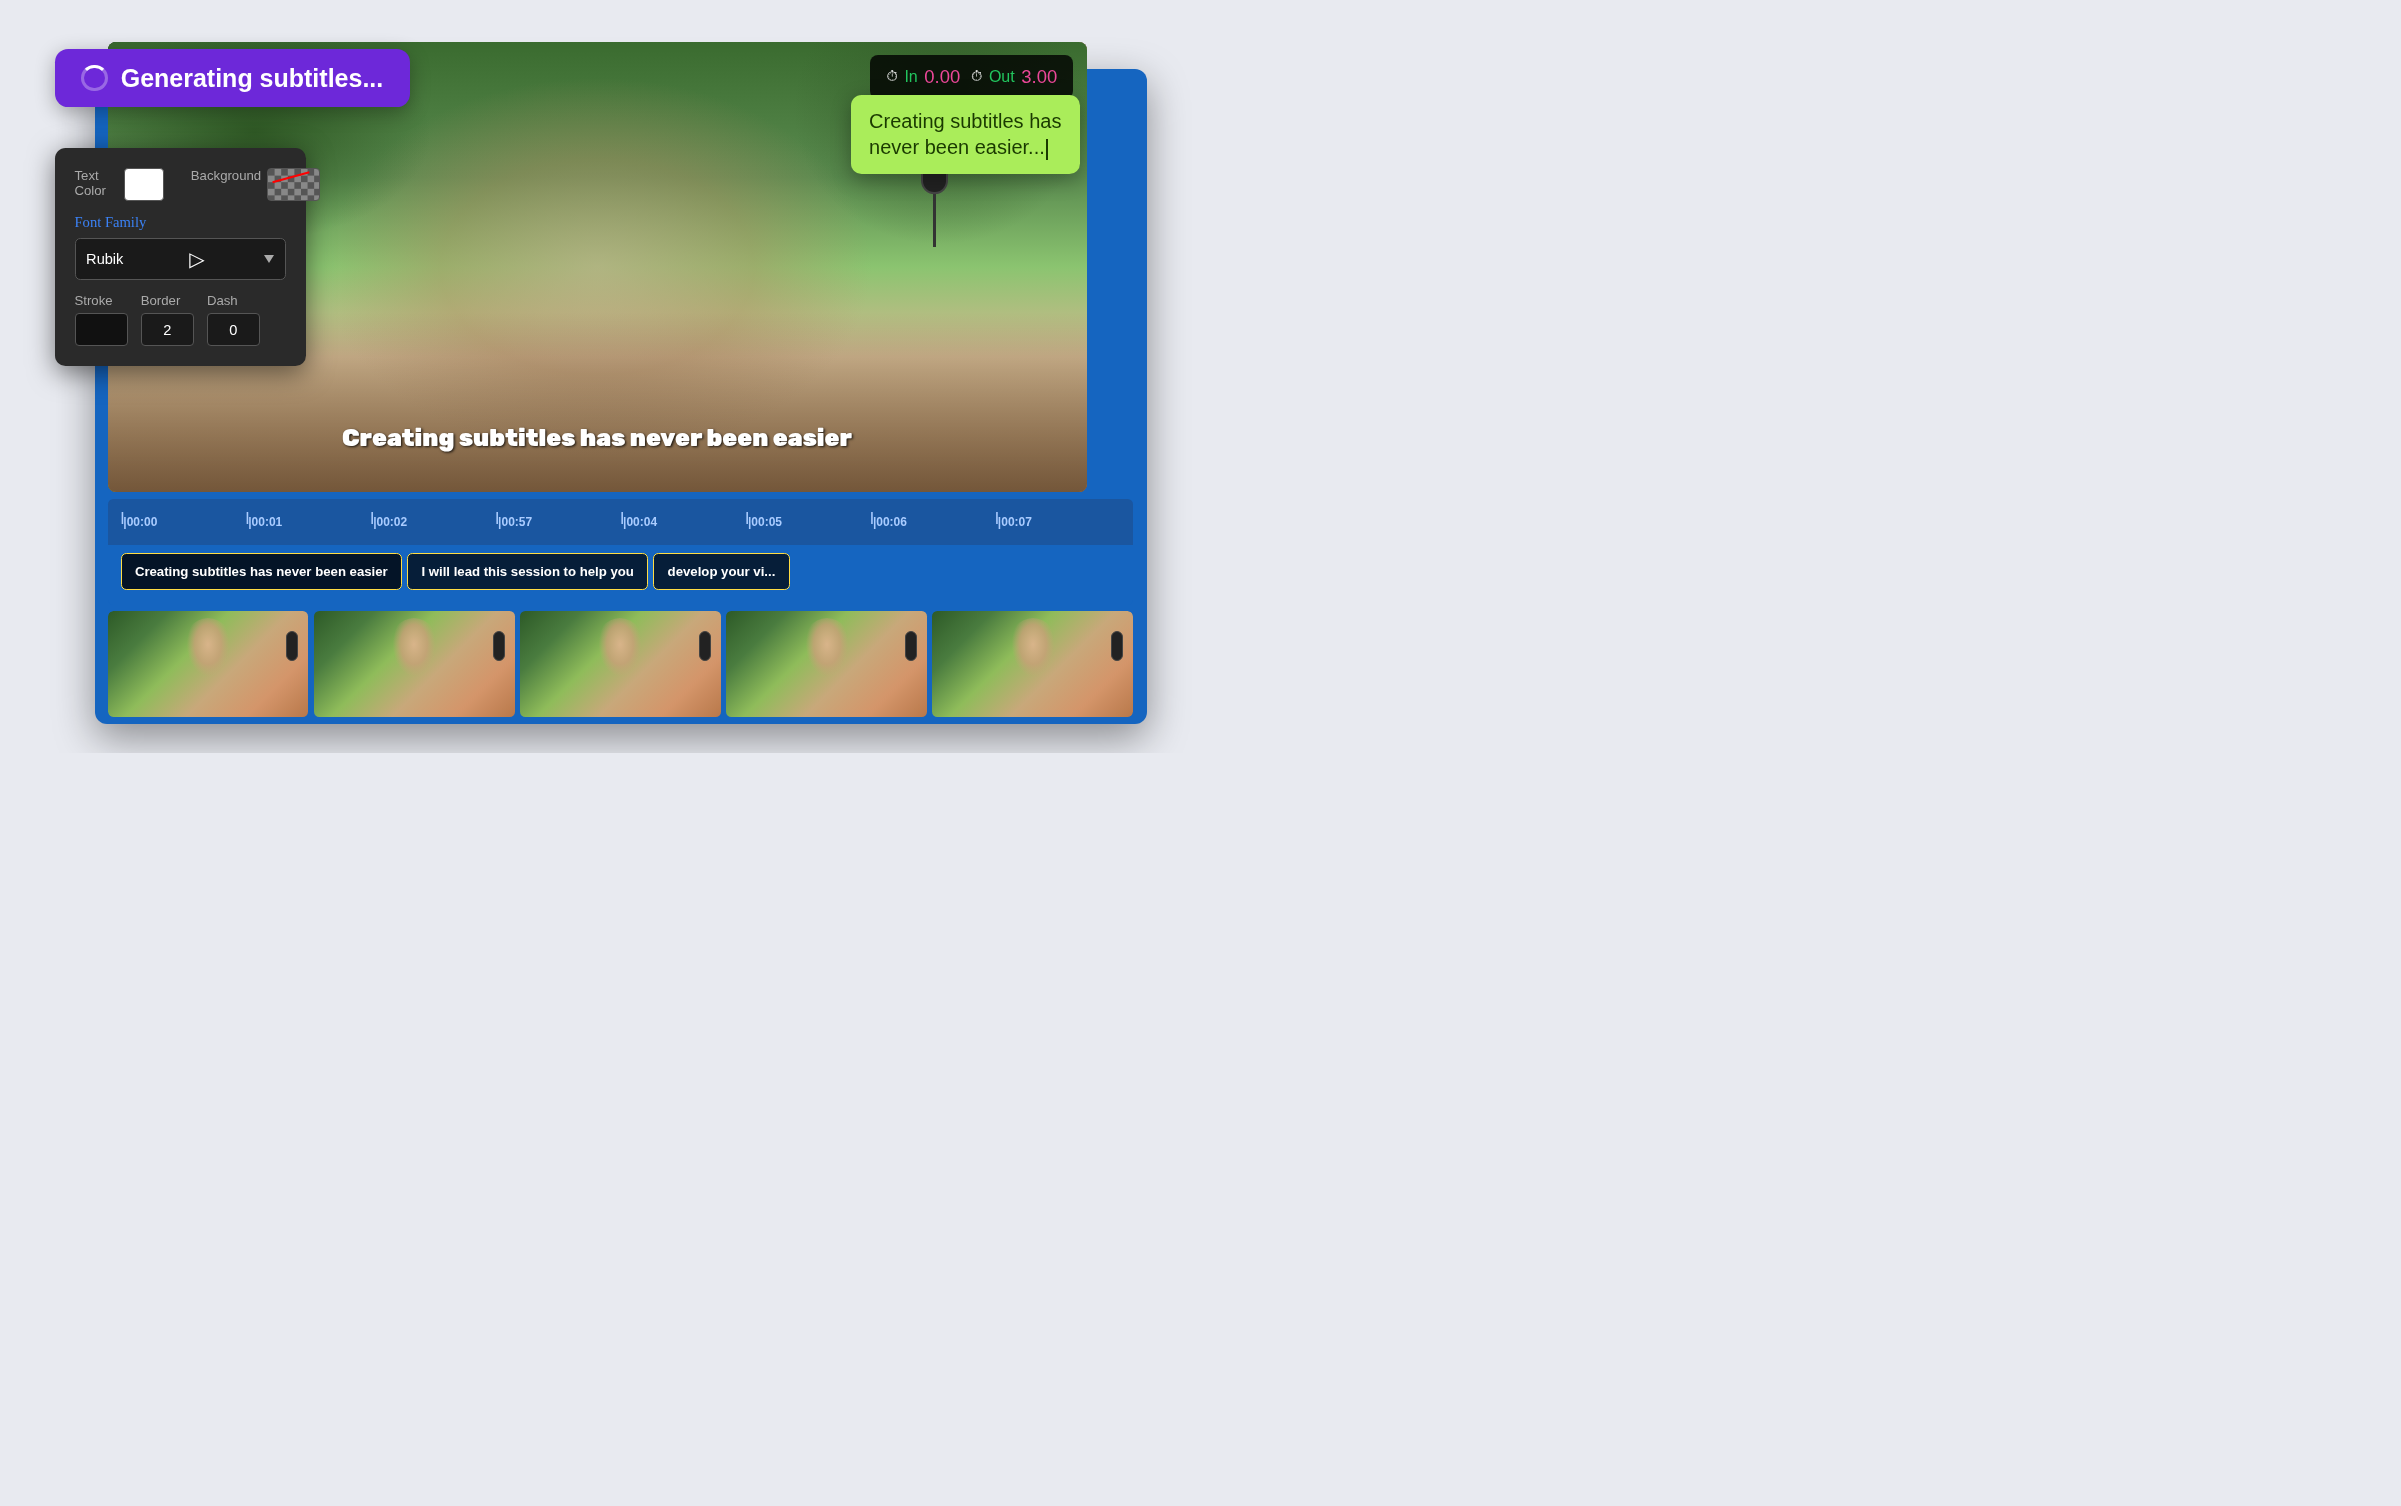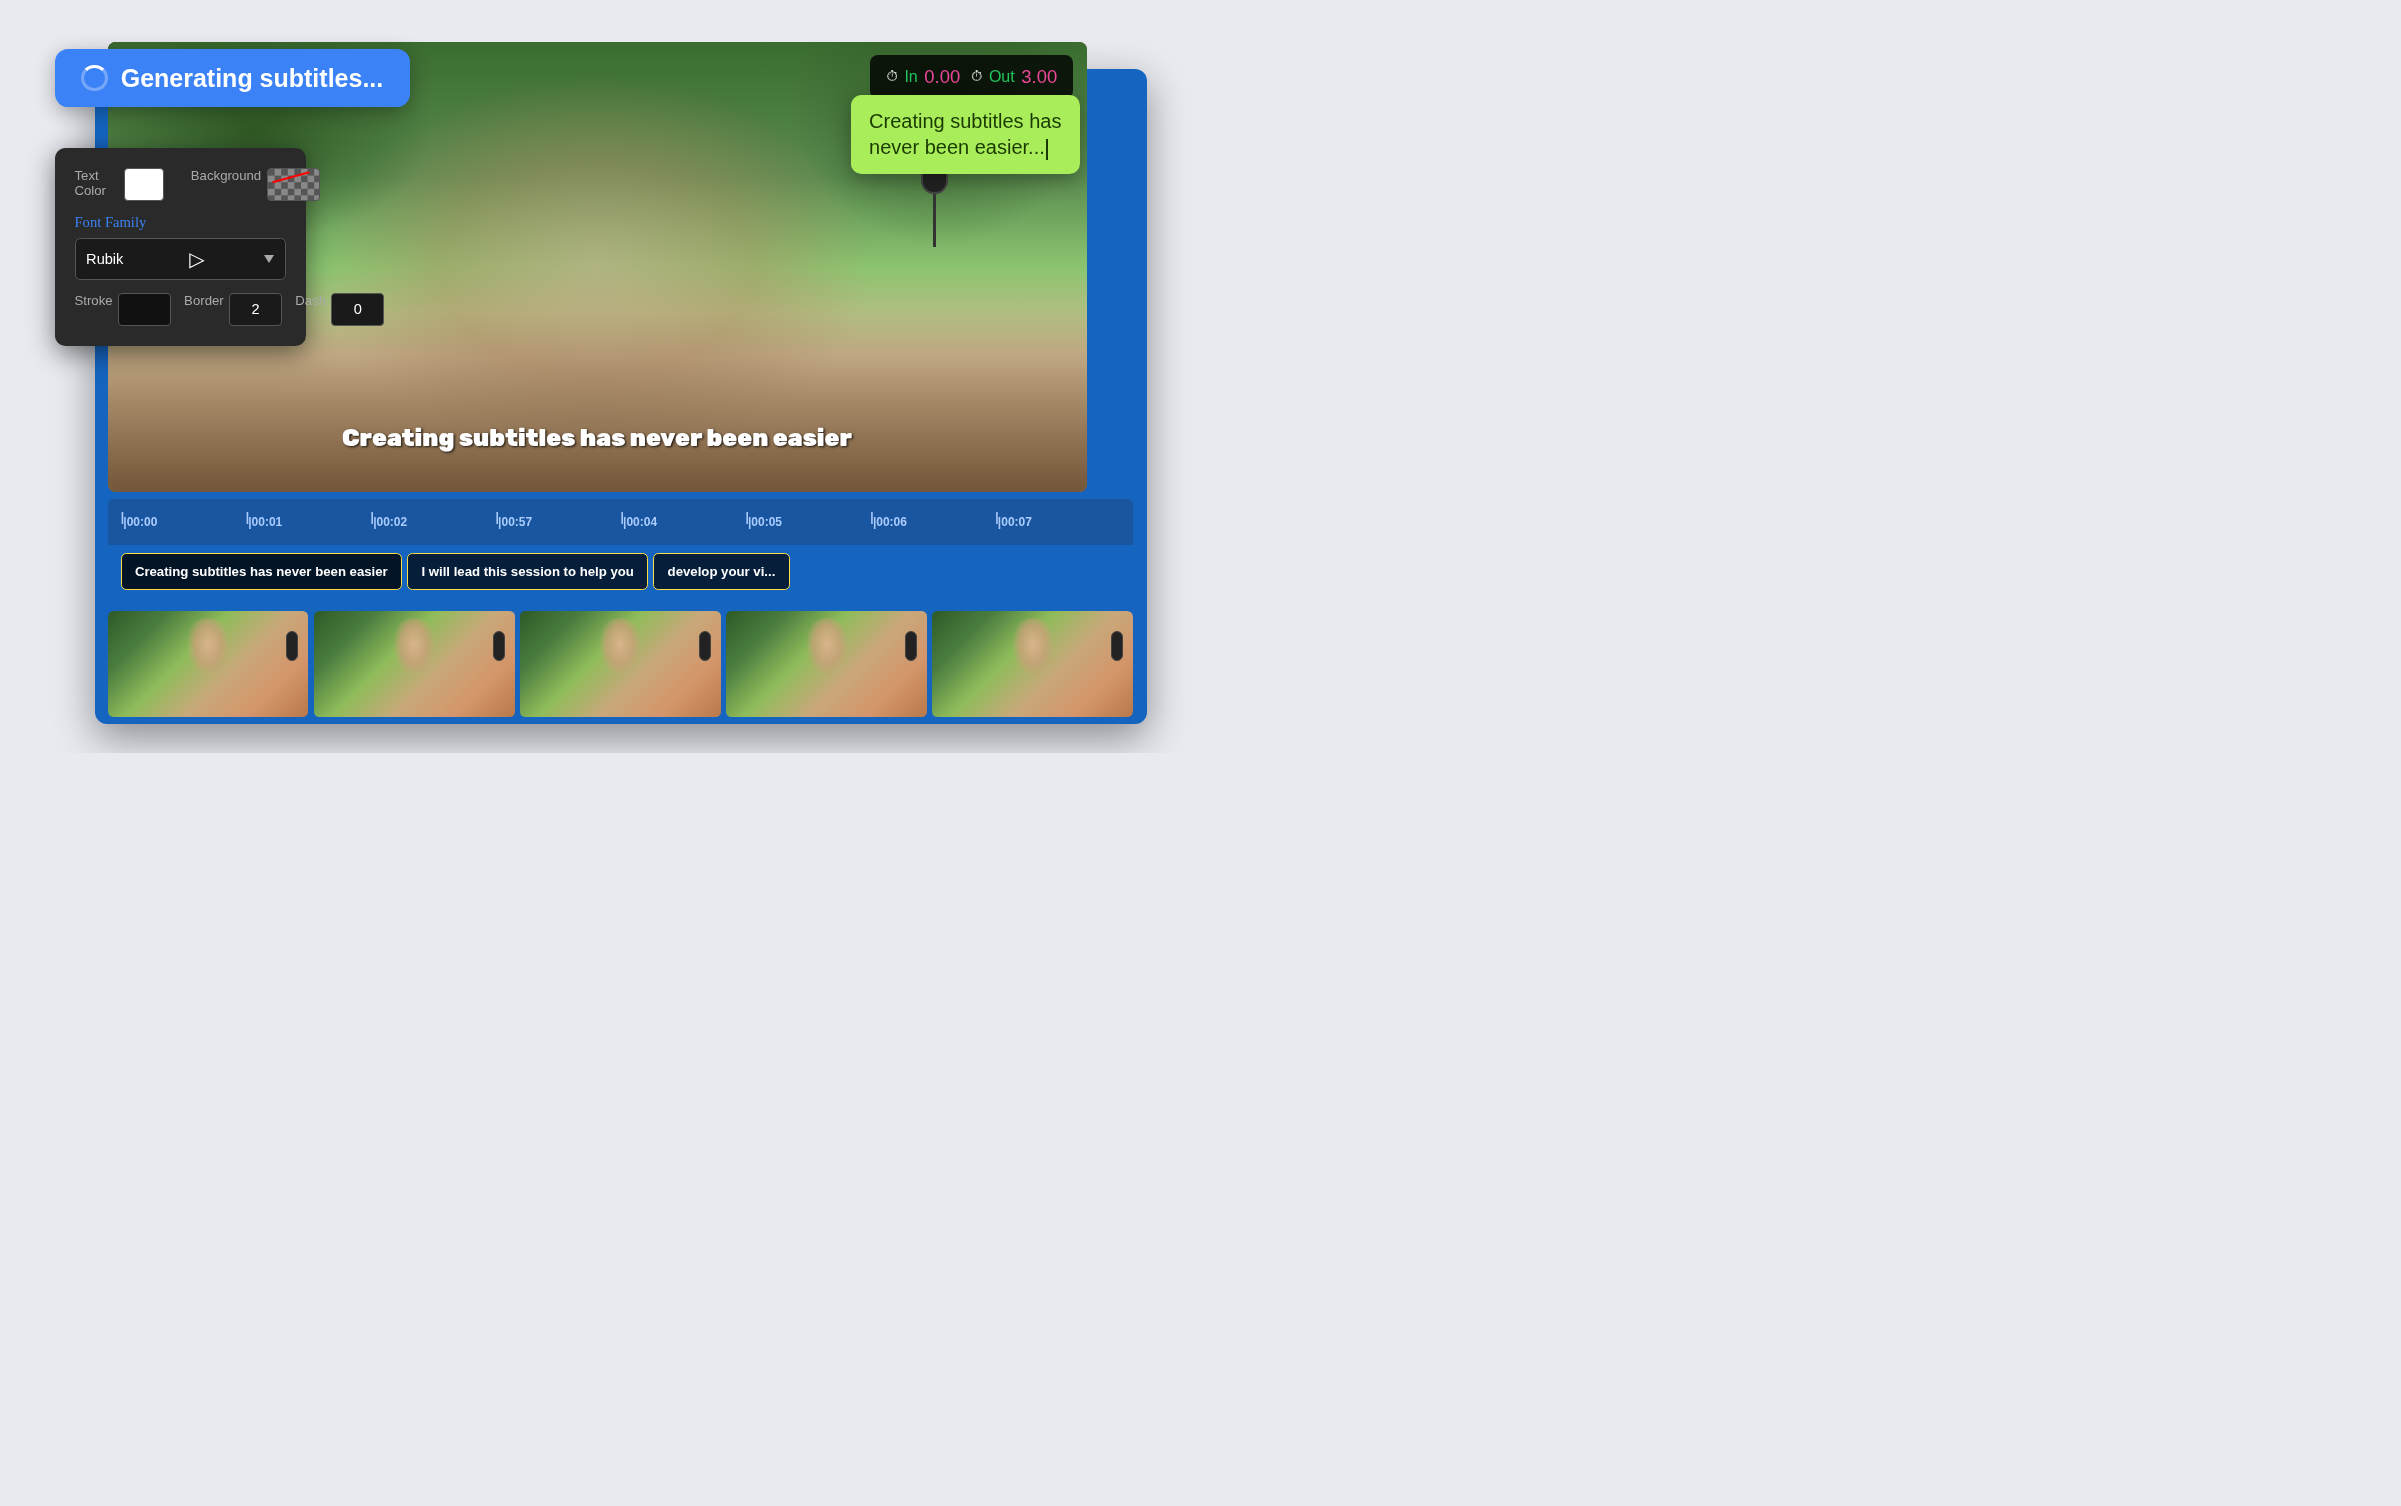--- a/index.html
+++ b/index.html
@@ -105,21 +105,21 @@
       height: 2.6px;
       background: #333;
       transform: rotate(-30deg);
     }
 
     
     .generating-badge {
       position: absolute;
       top: 20px;
       left: 0px;
-      background: #3b82f6;
+      background: #6d28d9;
       color: white;
       font-size: 25px;
       font-weight: 700;
       padding: 14.6px 26.5px;
       border-radius: 13.2px;
       display: flex;
       align-items: center;
       gap: 13.2px;
       box-shadow: 0 5.3px 20px rgba(0,0,0,0.3);
       z-index: 20;
@@ -235,21 +235,21 @@
     }
 
     .stroke-row {
       display: flex;
       gap: 13.2px;
       align-items: flex-end;
     }
 
     .stroke-group {
       display: flex;
-      flex-direction: row;
+      flex-direction: column;
       gap: 5.3px;
     }
 
     .stroke-label {
       color: #aaa;
       font-size: 13.2px;
     }
 
     .stroke-black {
       width: 53px;

